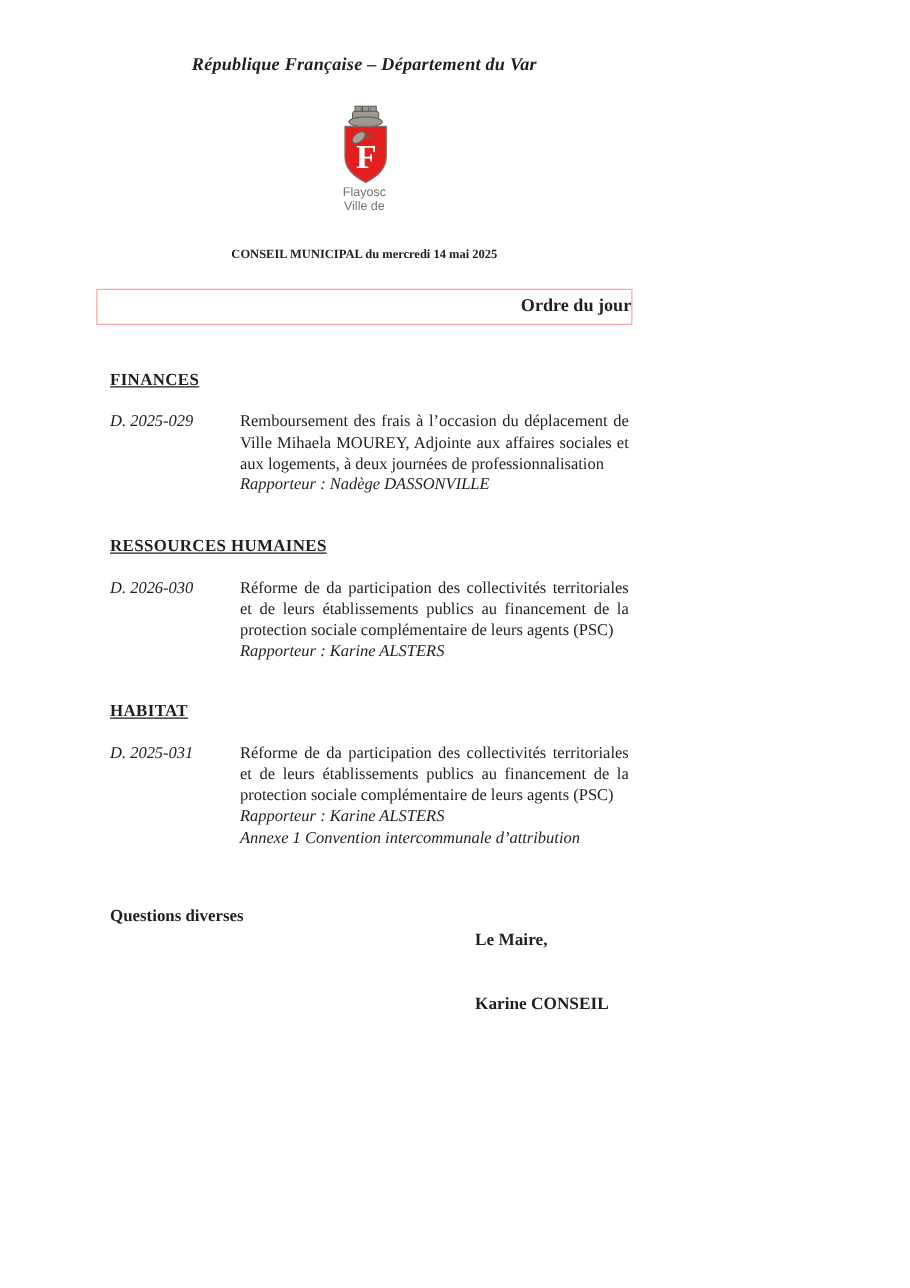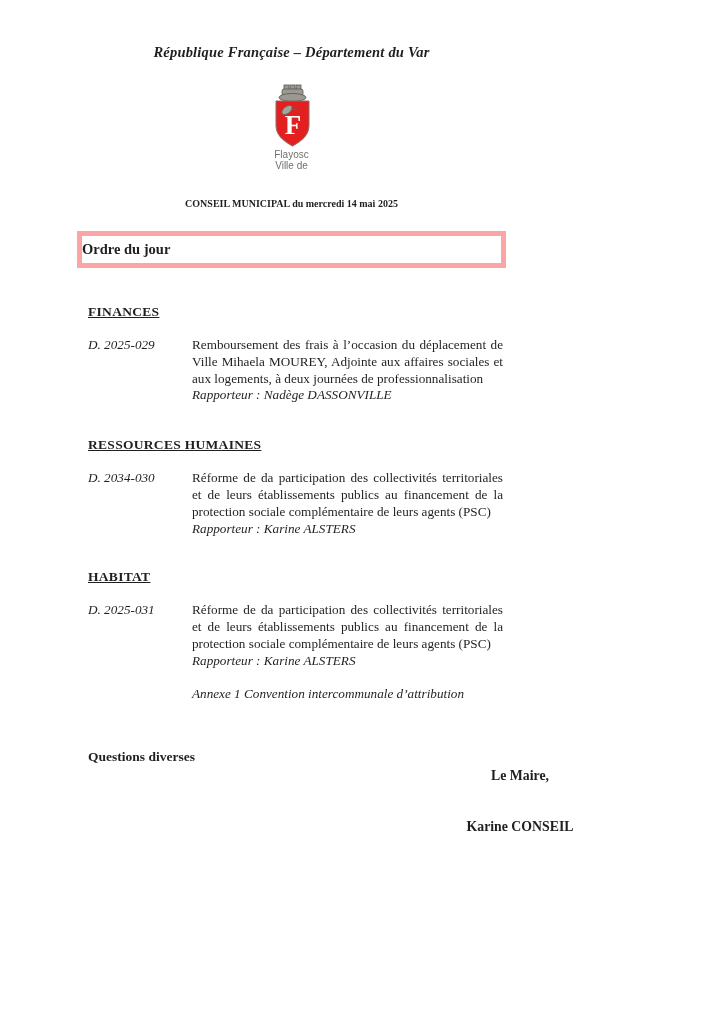--- a/index.html
+++ b/index.html
@@ -44,22 +44,22 @@
     margin-top: 24px;
     text-align: center;
     font-size: 10px;
     line-height: 17px;
     font-weight: bold;
   }
 
   
   .agenda-box {
     margin: 19px 77px 0 77px;
-    border: 5px solid #fca5a5;
-    text-align: left;
+    border: 1px solid #fca5a5;
+    text-align: right;
     padding: 4px 0 5px 0;
   }
   .agenda-box-label {
     font-size: 14.5px;
     font-weight: bold;
     line-height: 18px;
   }
 
   
   .section-title {
@@ -82,33 +82,32 @@
     gap: 20px;
   }
   .item-number {
     flex: none;
     width: 84px;
     font-style: italic;
   }
   .item-body { flex: 1; }
   .item-text { text-align: justify; }
   .item-rapporteur { font-style: italic; }
-  .item-annexe { font-style: italic; margin-top: 16px; }
+  .item-annexe { font-style: italic; }
 
   
   .questions {
     margin: 47px 80px 0 88px;
     font-size: 13.5px;
     line-height: 16px;
     font-weight: bold;
   }
   .signature {
     margin: 2px 0 0 380px;
     width: 280px;
-    text-align: center;
     font-weight: bold;
     font-size: 13.8px;
     line-height: 17px;
   }
   .signature-name { margin-top: 34px; }
 </style>
 </head>
 <body>
 
 <div class="page">
@@ -152,21 +151,21 @@
   <div class="item">
     <div class="item-number">D. 2025-029</div>
     <div class="item-body">
       <div class="item-text">Remboursement des frais à l’occasion du déplacement de Ville Mihaela MOUREY, Adjointe aux affaires sociales et aux logements, à deux journées de professionnalisation</div>
       <div class="item-rapporteur">Rapporteur : Nadège DASSONVILLE</div>
     </div>
   </div>
 
   <div class="section-title st-2">RESSOURCES HUMAINES</div>
   <div class="item">
-    <div class="item-number">D. 2034-030</div>
+    <div class="item-number">D. 2026-030</div>
     <div class="item-body">
       <div class="item-text">Réforme de da participation des collectivités territoriales et de leurs établissements publics au financement de la protection sociale complémentaire de leurs agents (PSC)</div>
       <div class="item-rapporteur">Rapporteur : Karine ALSTERS</div>
     </div>
   </div>
 
   <div class="section-title st-3">HABITAT</div>
   <div class="item">
     <div class="item-number">D. 2025-031</div>
     <div class="item-body">

